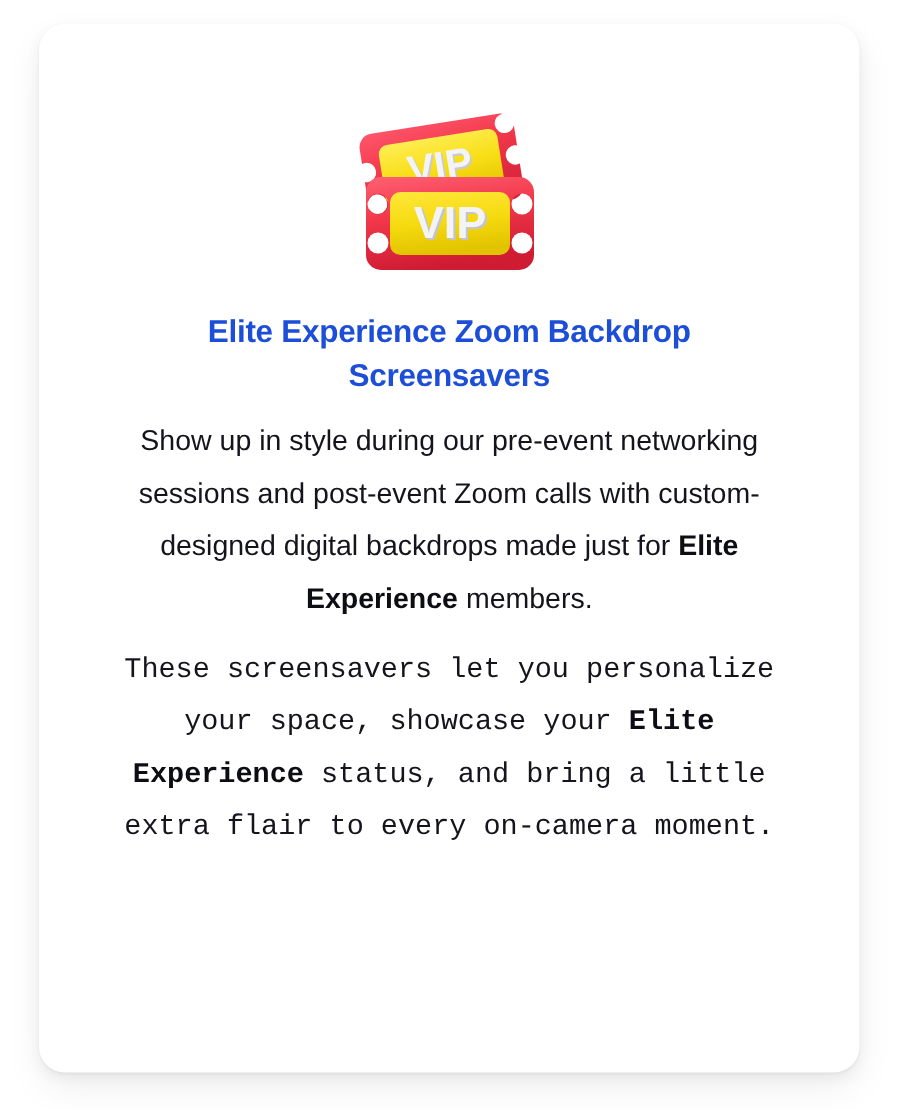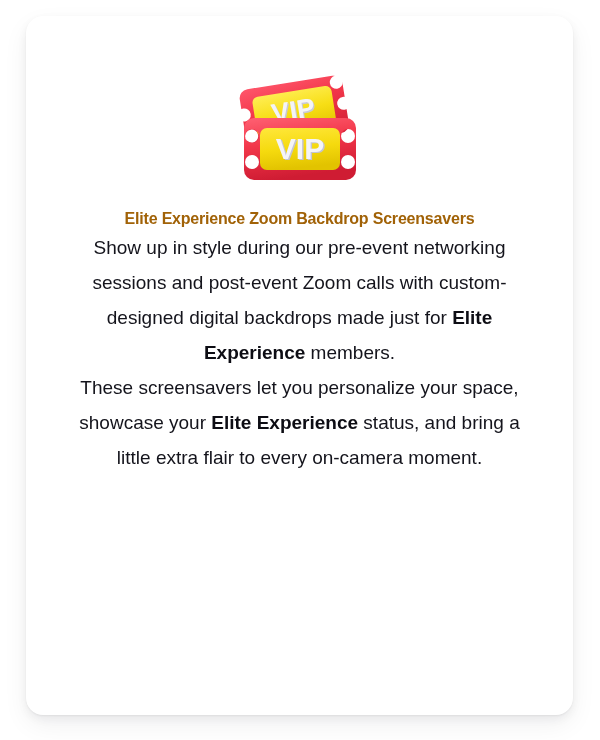--- a/index.html
+++ b/index.html
@@ -50,46 +50,47 @@
     height: 116px;
     margin-bottom: 20px;
   }
   .vip-icon {
     display: block;
   }
 
   
   .headline {
     margin: 0;
-    font-size: 16px;
+    font-size: 21px;
     font-weight: 700;
     line-height: 1.36;
     letter-spacing: -0.2px;
-    color: #a16207;
+    color: #1d4ed8;
     padding: 0 24px;
   }
 
   .said {
     margin: 6px 0 0 0;
     font-size: 19px;
     line-height: 1.85;
     font-weight: 400;
     color: #14141c;
   }
 
   .body-copy {
-    margin: 0;
+    margin: 12px;
     font-size: 19px;
     line-height: 35px;
     font-weight: 400;
     color: #14141c;
     text-align: center;
   }
   .body-copy + .body-copy {
     margin-top: 0;
+    font-family: Liberation Mono, monospace;
   }
   .body-copy b {
     font-weight: 700;
     color: #0d0d14;
   }
 </style>
 </head>
 <body>
 
 <div class="stage">

